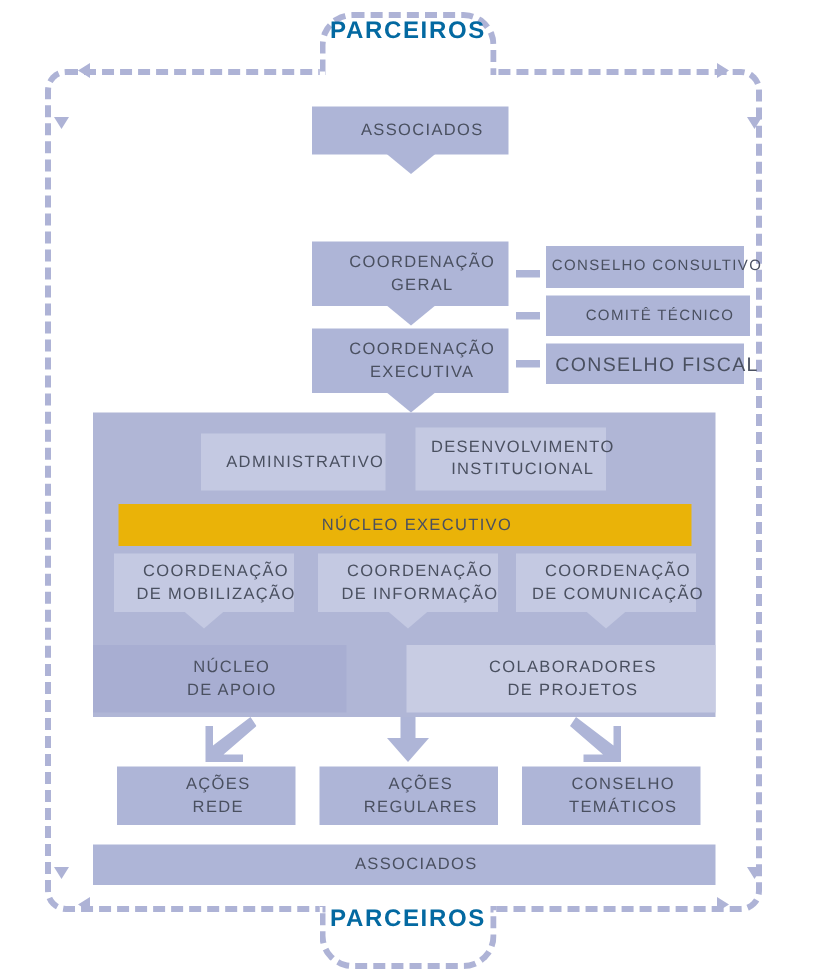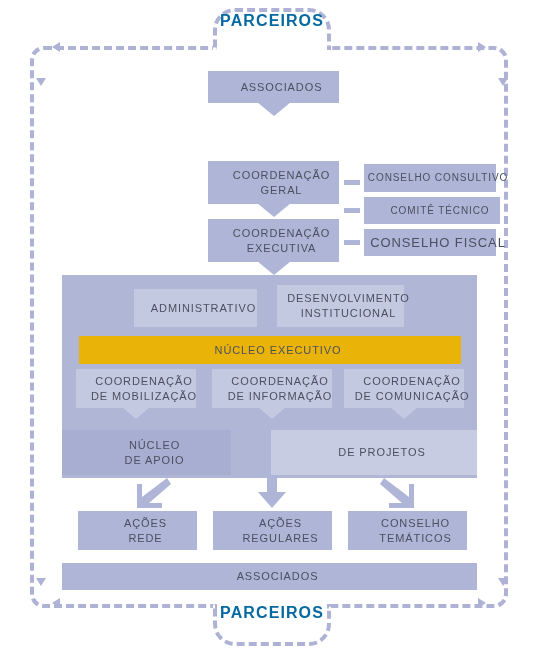--- a/index.html
+++ b/index.html
@@ -233,20 +233,21 @@
     <span class="ln">DE COMUNICAÇÃO</span>
     <span class="notch lt" style="bottom:-11px; border-left-width:14px; border-right-width:14px; border-top-width:12px;"></span>
   </div>
 
   <div class="box midbox" style="left:62px; top:430px; width:169px; height:45px;">
     <span class="ln">NÚCLEO</span>
     <span class="ln">DE APOIO</span>
   </div>
 
   <div class="box palebox" style="left:271px; top:430px; width:206px; height:45px;">
+    <span class="ln">COLABORADORES</span>
     <span class="ln">DE PROJETOS</span>
   </div>
 
   <svg class="arrow-svg" style="left:133px; top:478px;" width="38" height="30" viewBox="0 0 38 30">
     <path d="M34 0 L38 6 L16 25 L29 25 L29 30 L4 30 L4 6 L9 6 L9 19 Z" fill="#aeb5d7"></path>
   </svg>
 
   <svg class="arrow-svg" style="left:258px; top:478px;" width="28" height="30" viewBox="0 0 28 30">
     <path d="M9 0 L19 0 L19 14 L28 14 L14 30 L0 14 L9 14 Z" fill="#aeb5d7"></path>
   </svg>

